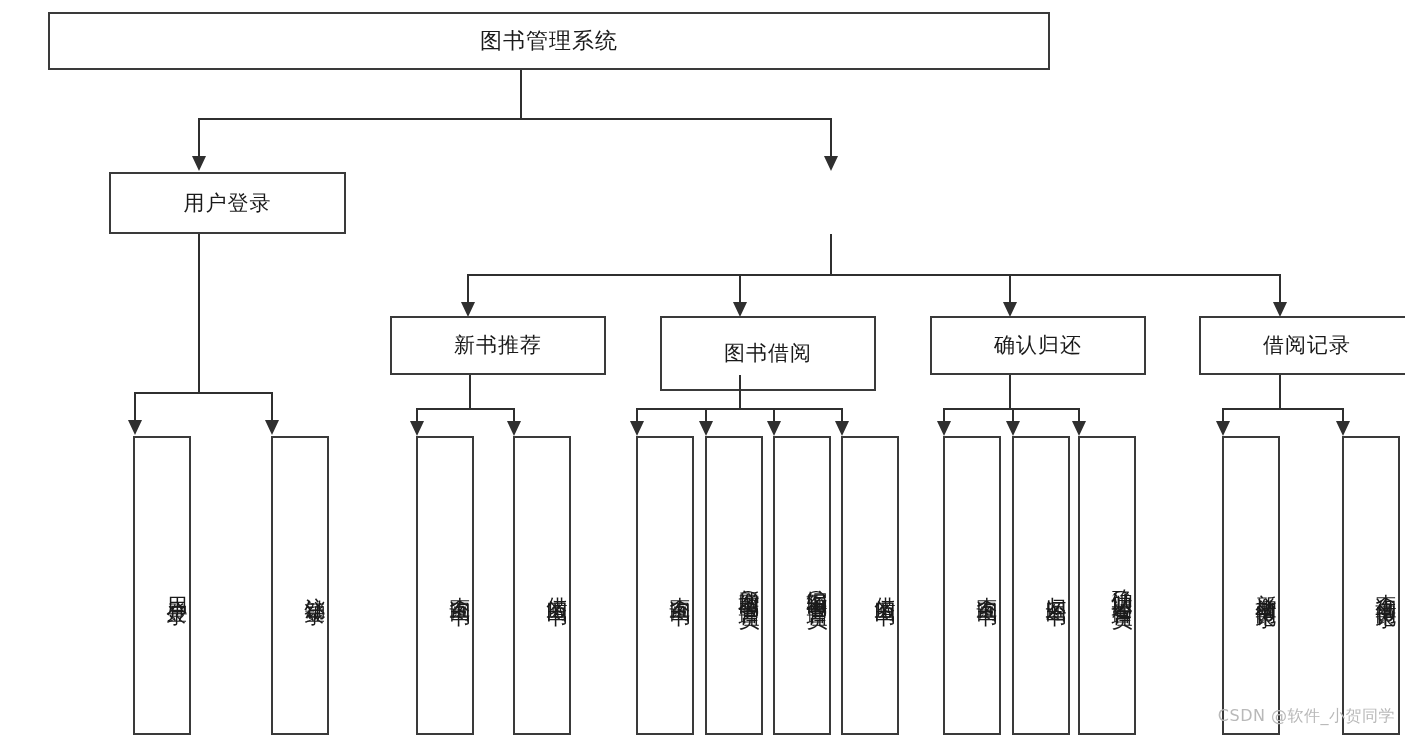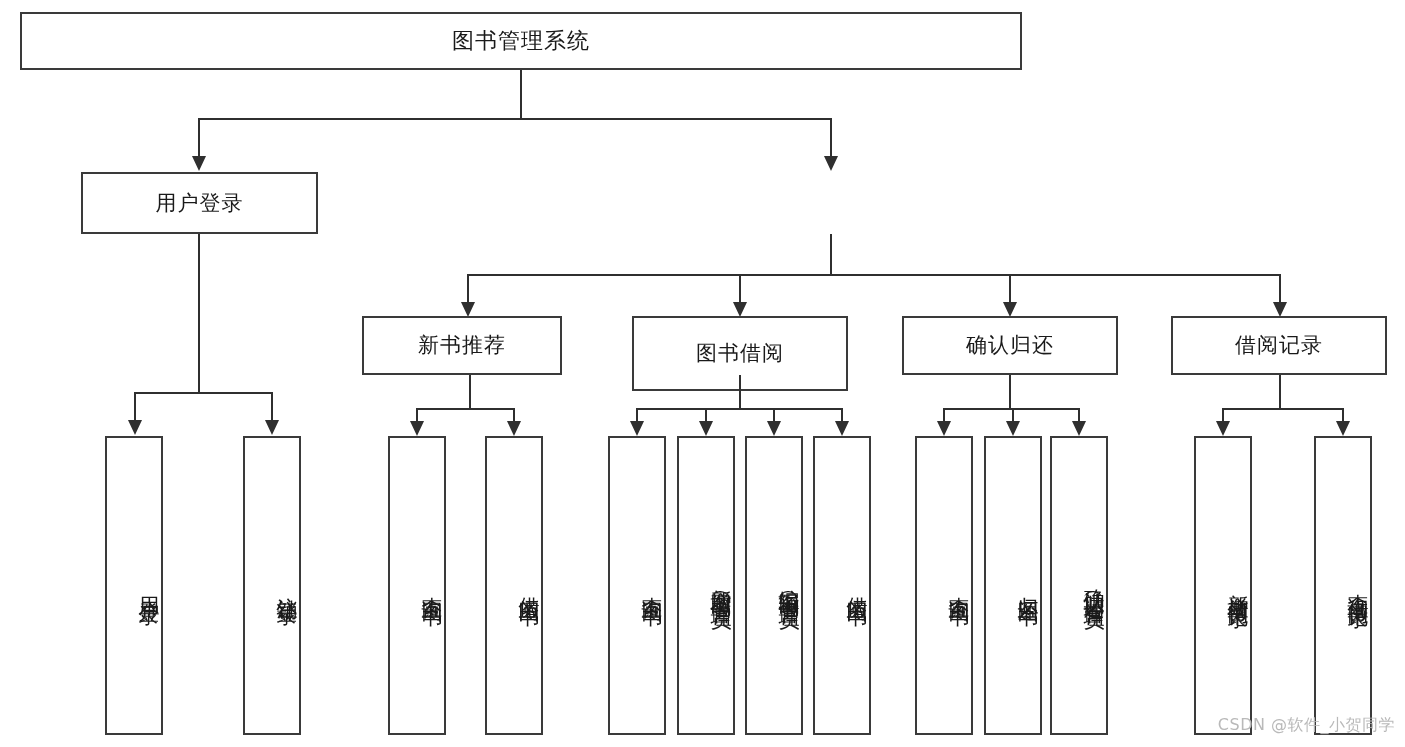--- a/index.html
+++ b/index.html
@@ -20,20 +20,21 @@
     position:absolute;
     box-sizing:border-box;
     background:#ffffff;
     border:2px solid #3a3a3a;
     display:flex;
     align-items:center;
     justify-content:center;
     text-align:center;
     color:#1a1a1a;
     line-height:1.18;
+    margin-left:28px;
   }
   .node.h{            
     font-size:21px;
     letter-spacing:1px;
     padding:2px 6px;
   }
   .node.root{
     font-size:22px;
   }
   .node.v{            
@@ -63,21 +64,21 @@
     position:absolute;
     width:0;height:0;
     border-left:7px solid transparent;
     border-right:7px solid transparent;
     border-top:15px solid #2f2f2f;
   }
   
   #watermark{
     position:absolute;
     right:10px;
-    bottom:11px;
+    bottom:20px;
     font-size:16px;
     color:#b9b9b9;
     letter-spacing:0.5px;
     white-space:nowrap;
     user-select:none;
   }
 </style>
 </head>
 <body>
 
@@ -113,21 +114,21 @@
   <div class="ln h" style="left:467px;top:274px;width:814px;"></div>
   <div class="ln v" style="left:467px;top:274px;height:28px;"></div>
   <div class="arrow" style="left:461px;top:302px;"></div>
   <div class="ln v" style="left:739px;top:274px;height:28px;"></div>
   <div class="arrow" style="left:733px;top:302px;"></div>
   <div class="ln v" style="left:1009px;top:274px;height:28px;"></div>
   <div class="arrow" style="left:1003px;top:302px;"></div>
   <div class="ln v" style="left:1279px;top:274px;height:28px;"></div>
   <div class="arrow" style="left:1273px;top:302px;"></div>
 
-  <div class="node h" style="left:362px;top:316px;width:200px;height:59px;">
+  <div class="node h" style="left:362px;top:316px;width:216px;height:59px;">
     <span>新书推荐</span>
   </div>
   <div class="node h" style="left:632px;top:316px;width:216px;height:75px;">
     <span>图书借阅</span>
   </div>
   <div class="node h" style="left:902px;top:316px;width:216px;height:59px;">
     <span>确认归还</span>
   </div>
   <div class="node h" style="left:1171px;top:316px;width:216px;height:59px;">
     <span>借阅记录</span>

